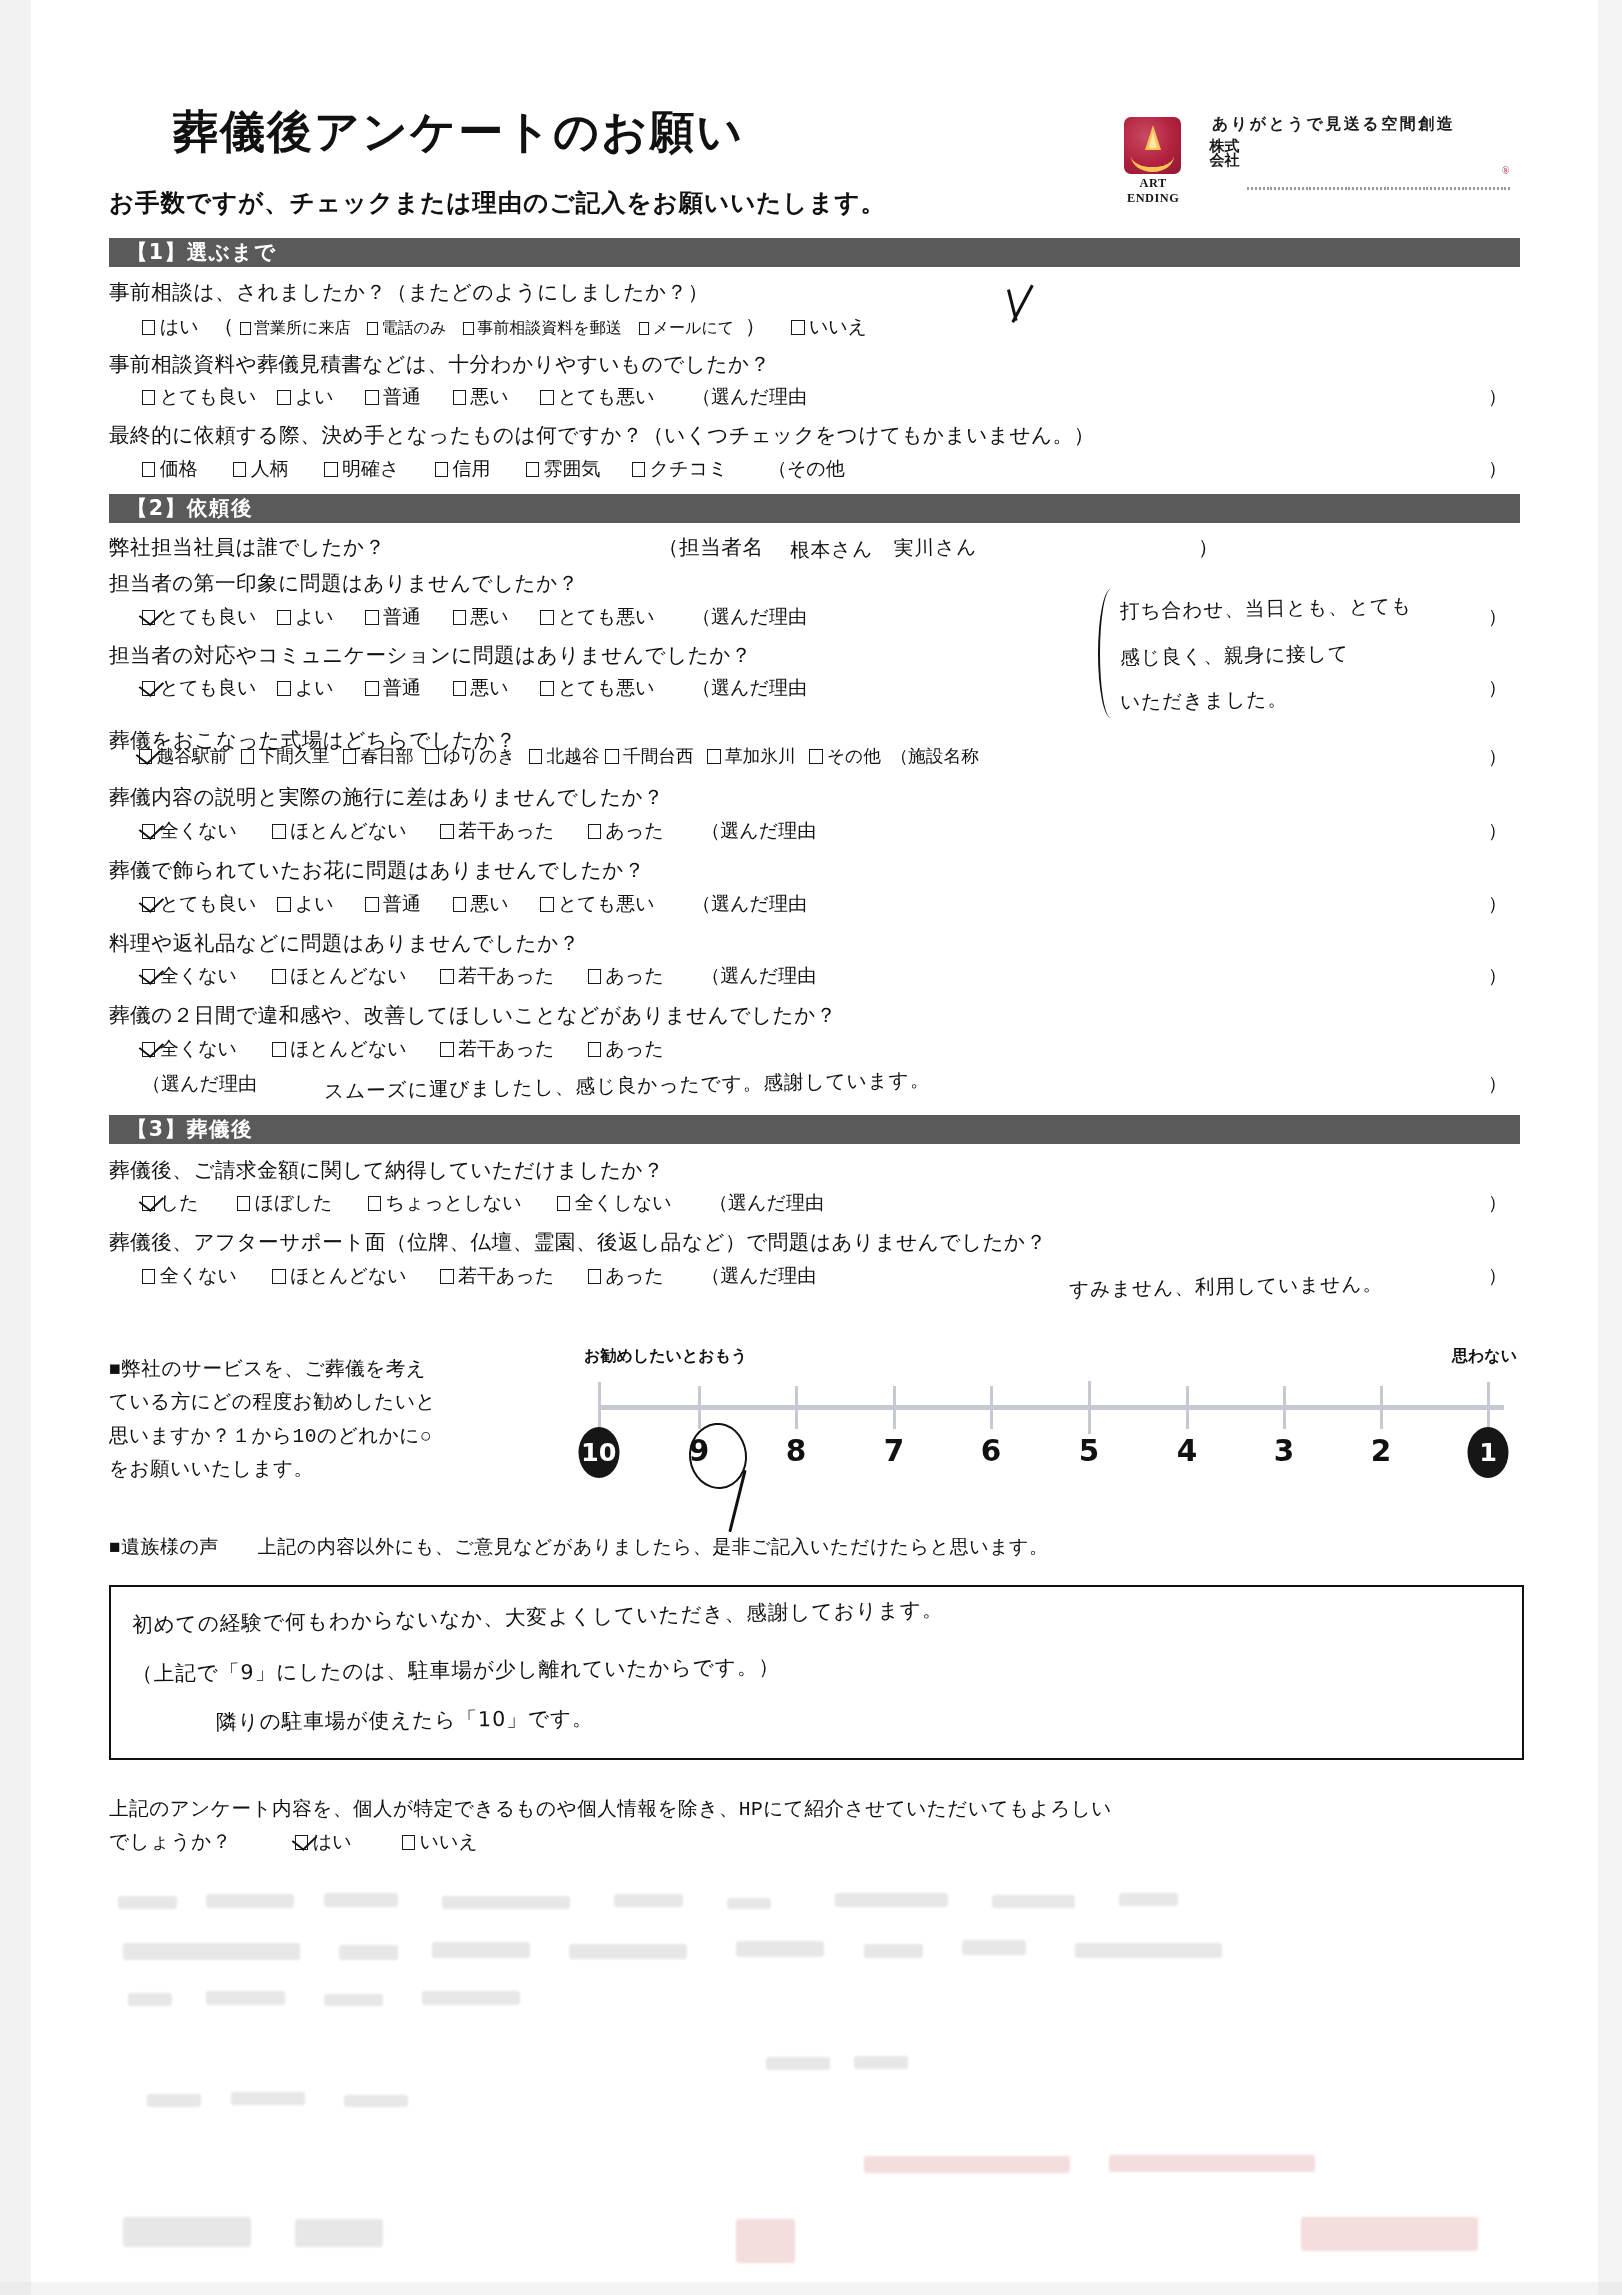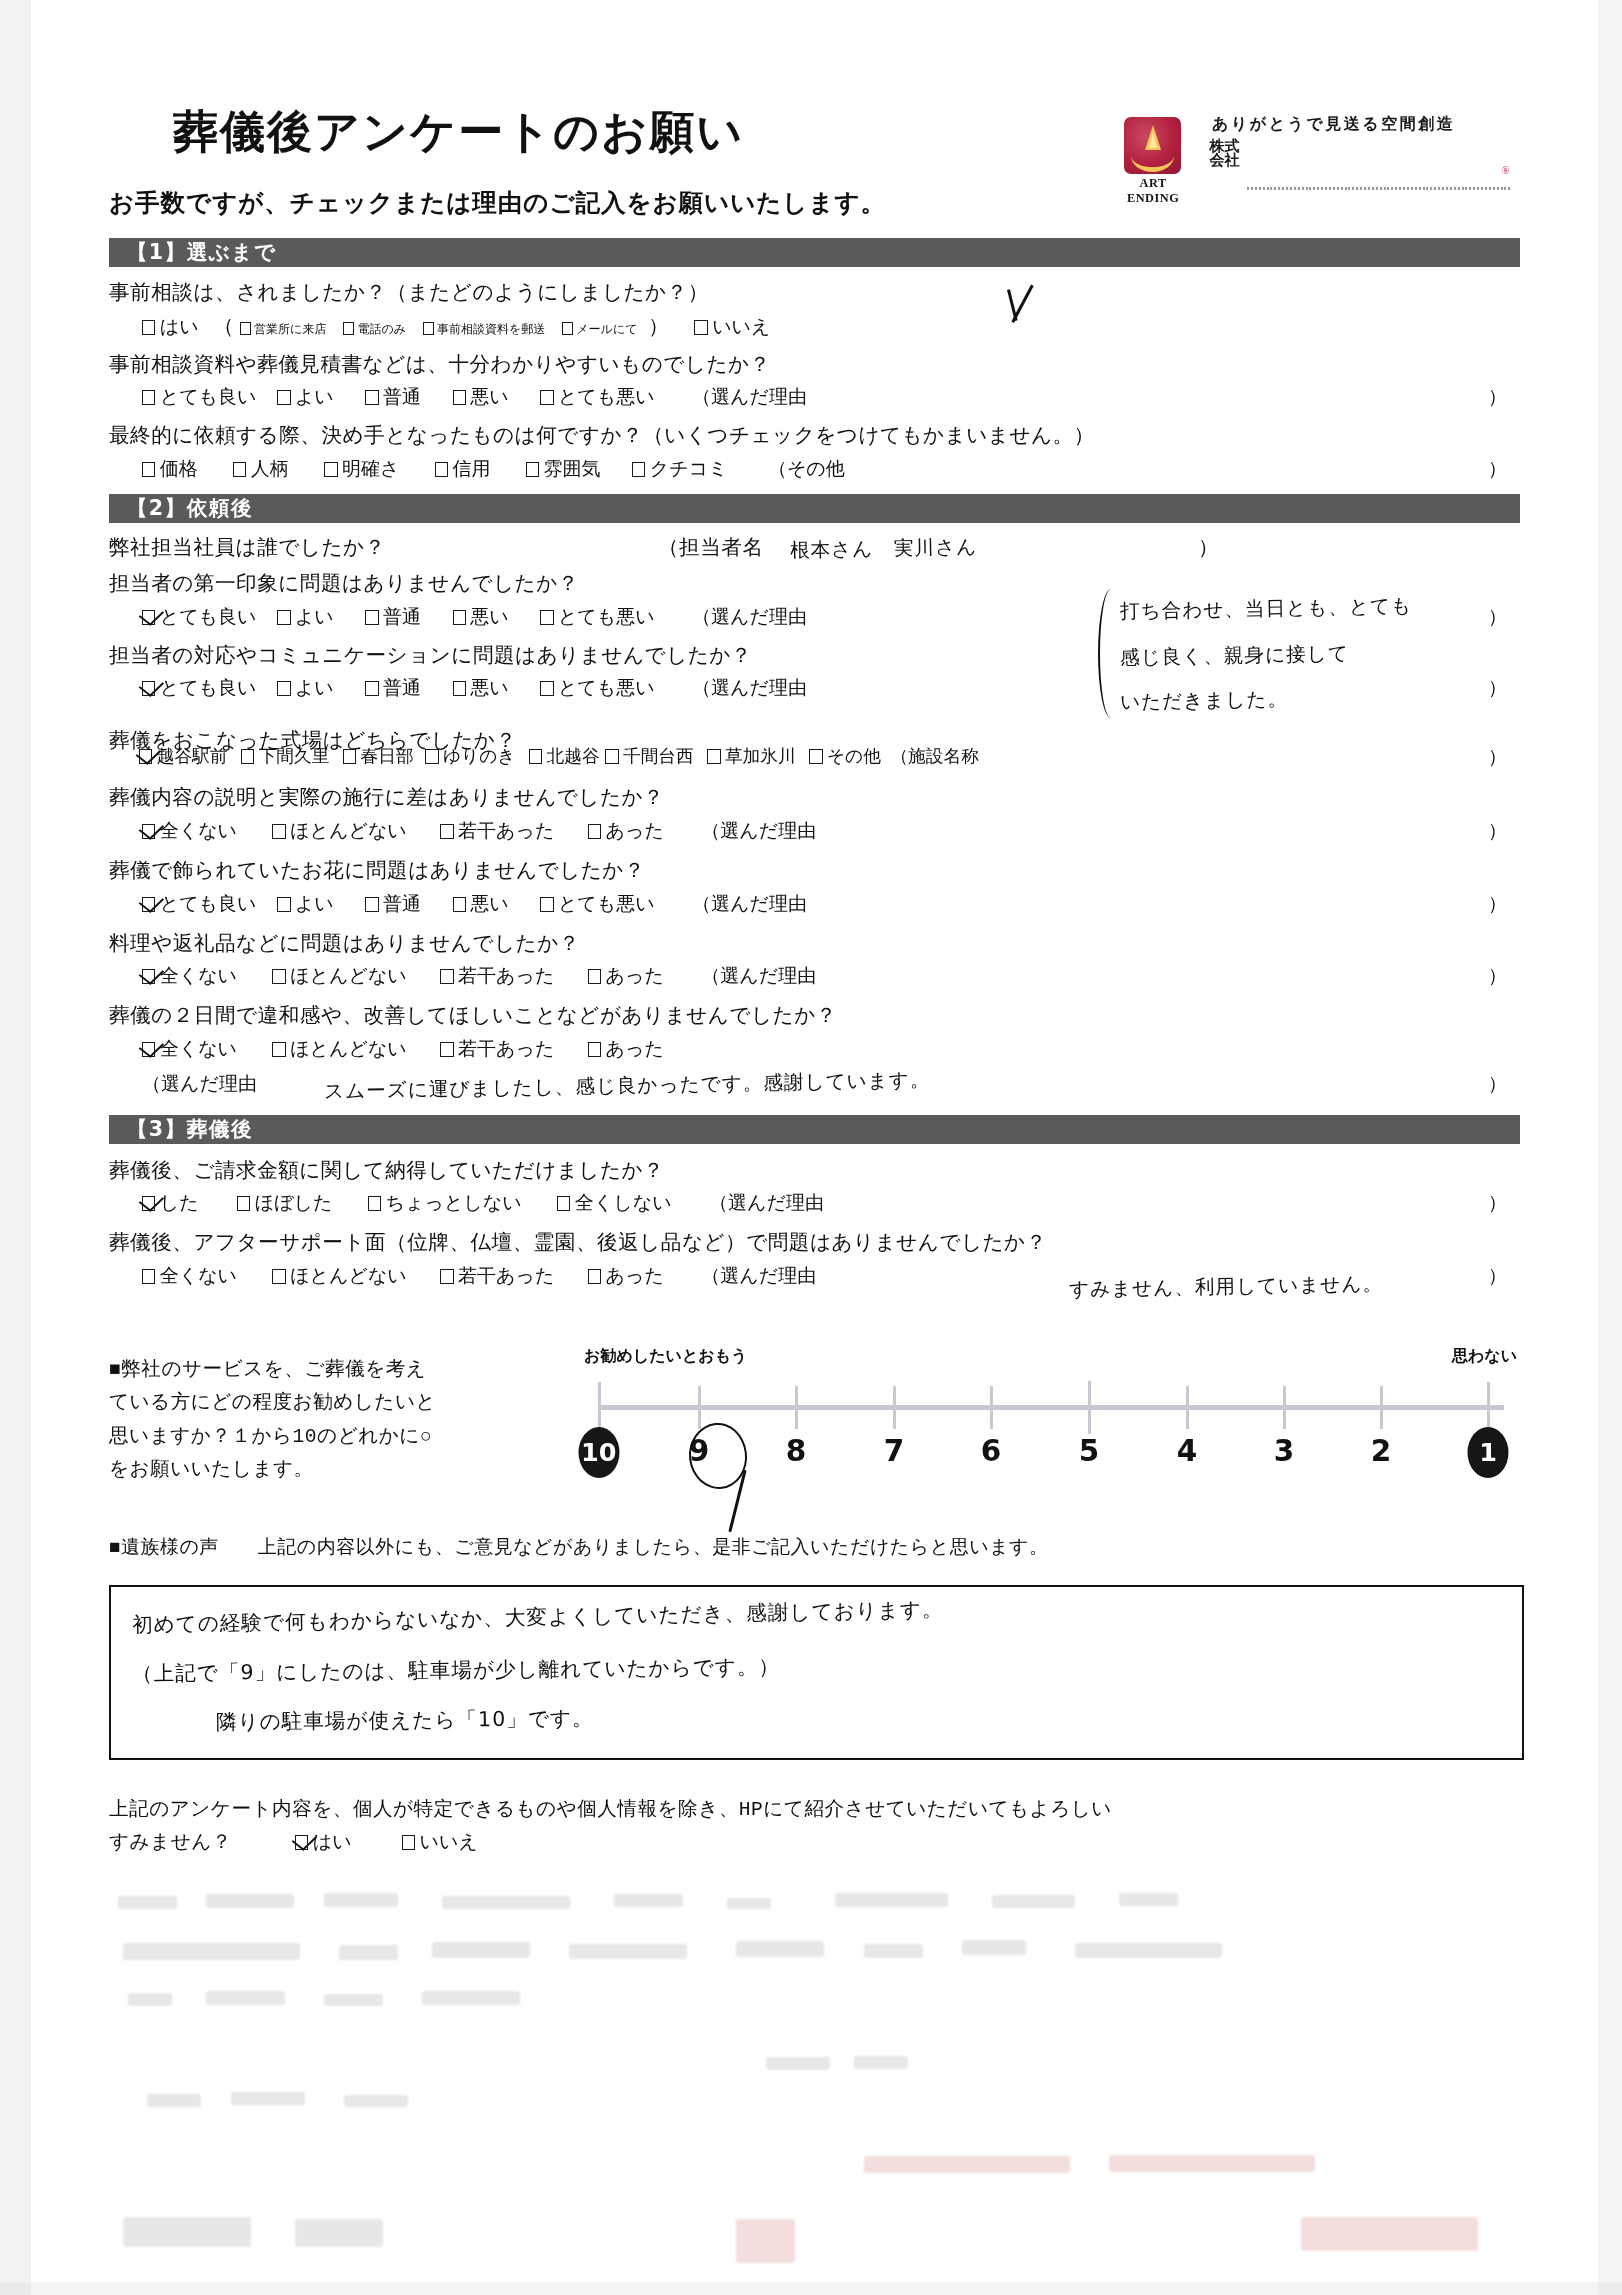--- a/index.html
+++ b/index.html
@@ -79,21 +79,21 @@
   
   .q{
     position:absolute;font-size:20.6px;letter-spacing:0.5px;white-space:nowrap;
     font-family:Liberation Mono, monospace;
   }
   .opts{
     position:absolute;font-size:19px;letter-spacing:0px;white-space:nowrap;
     font-family:"DejaVu Serif","Liberation Serif",serif;
   }
   .opts .o{display:inline-block;margin-right:14.7px;position:relative;}
-  .opts .o.small{font-size:12px;margin-right:10.8px;}
+  .opts .o.small{font-size:16px;margin-right:10.8px;}
   .cb{
     display:inline-block;width:13.3px;height:15px;border:1.5px solid #1a1a1a;
     margin-right:4.4px;vertical-align:-2px;position:relative;box-sizing:border-box;
   }
   .cb.small{width:10.8px;height:12.8px;border-width:1.5px;vertical-align:-1.5px;margin-right:3.4px;}
   
   .cb.ticked::after{
     content:"";position:absolute;left:0.5px;top:-5.9px;width:12.8px;height:16.7px;
     border-right:2px solid #111;border-bottom:2px solid #111;
     transform:rotate(38deg) skewX(-8deg);
@@ -369,21 +369,21 @@
     <div class="circle-tail"></div>
   </div>
 
   <div class="q" style="left:109px;top:1534px;font-size:19px">■遺族様の声　　上記の内容以外にも、ご意見などがありましたら、是非ご記入いただけたらと思います。</div>
   <div class="combox"></div>
   <div class="hw" style="left:132px;top:1603px;font-size:20.6px">初めての経験で何もわからないなか、大変よくしていただき、感謝しております。</div>
   <div class="hw rot0" style="left:132px;top:1656px;font-size:20.6px">（上記で「9」にしたのは、駐車場が少し離れていたからです。）</div>
   <div class="hw rot0" style="left:216px;top:1706px;font-size:20.6px">隣りの駐車場が使えたら「10」です。</div>
 
   <div class="q" style="left:109px;top:1795px;font-size:19.6px">上記のアンケート内容を、個人が特定できるものや個人情報を除き、HPにて紹介させていただいてもよろしい</div>
-  <div class="q" style="left:109px;top:1828px;font-size:19.6px">すみません？</div>
+  <div class="q" style="left:109px;top:1828px;font-size:19.6px">でしょうか？</div>
   <div class="opts" style="left:295px;top:1829px">
     <span class="o"><span class="cb ticked"></span><span>はい</span></span>
     <span class="o" style="margin-left:29.5px"><span class="cb"></span><span>いいえ</span></span>
   </div>
 
   <div class="ghost" style="left:118px;top:1896px;width:59px;height:12.8px"></div>
   <div class="ghost" style="left:206px;top:1894px;width:88px;height:13.7px"></div>
   <div class="ghost" style="left:324px;top:1893px;width:74px;height:13.7px"></div>
   <div class="ghost" style="left:442px;top:1896px;width:128px;height:12.8px"></div>
   <div class="ghost" style="left:614px;top:1894px;width:69px;height:12.8px"></div>

